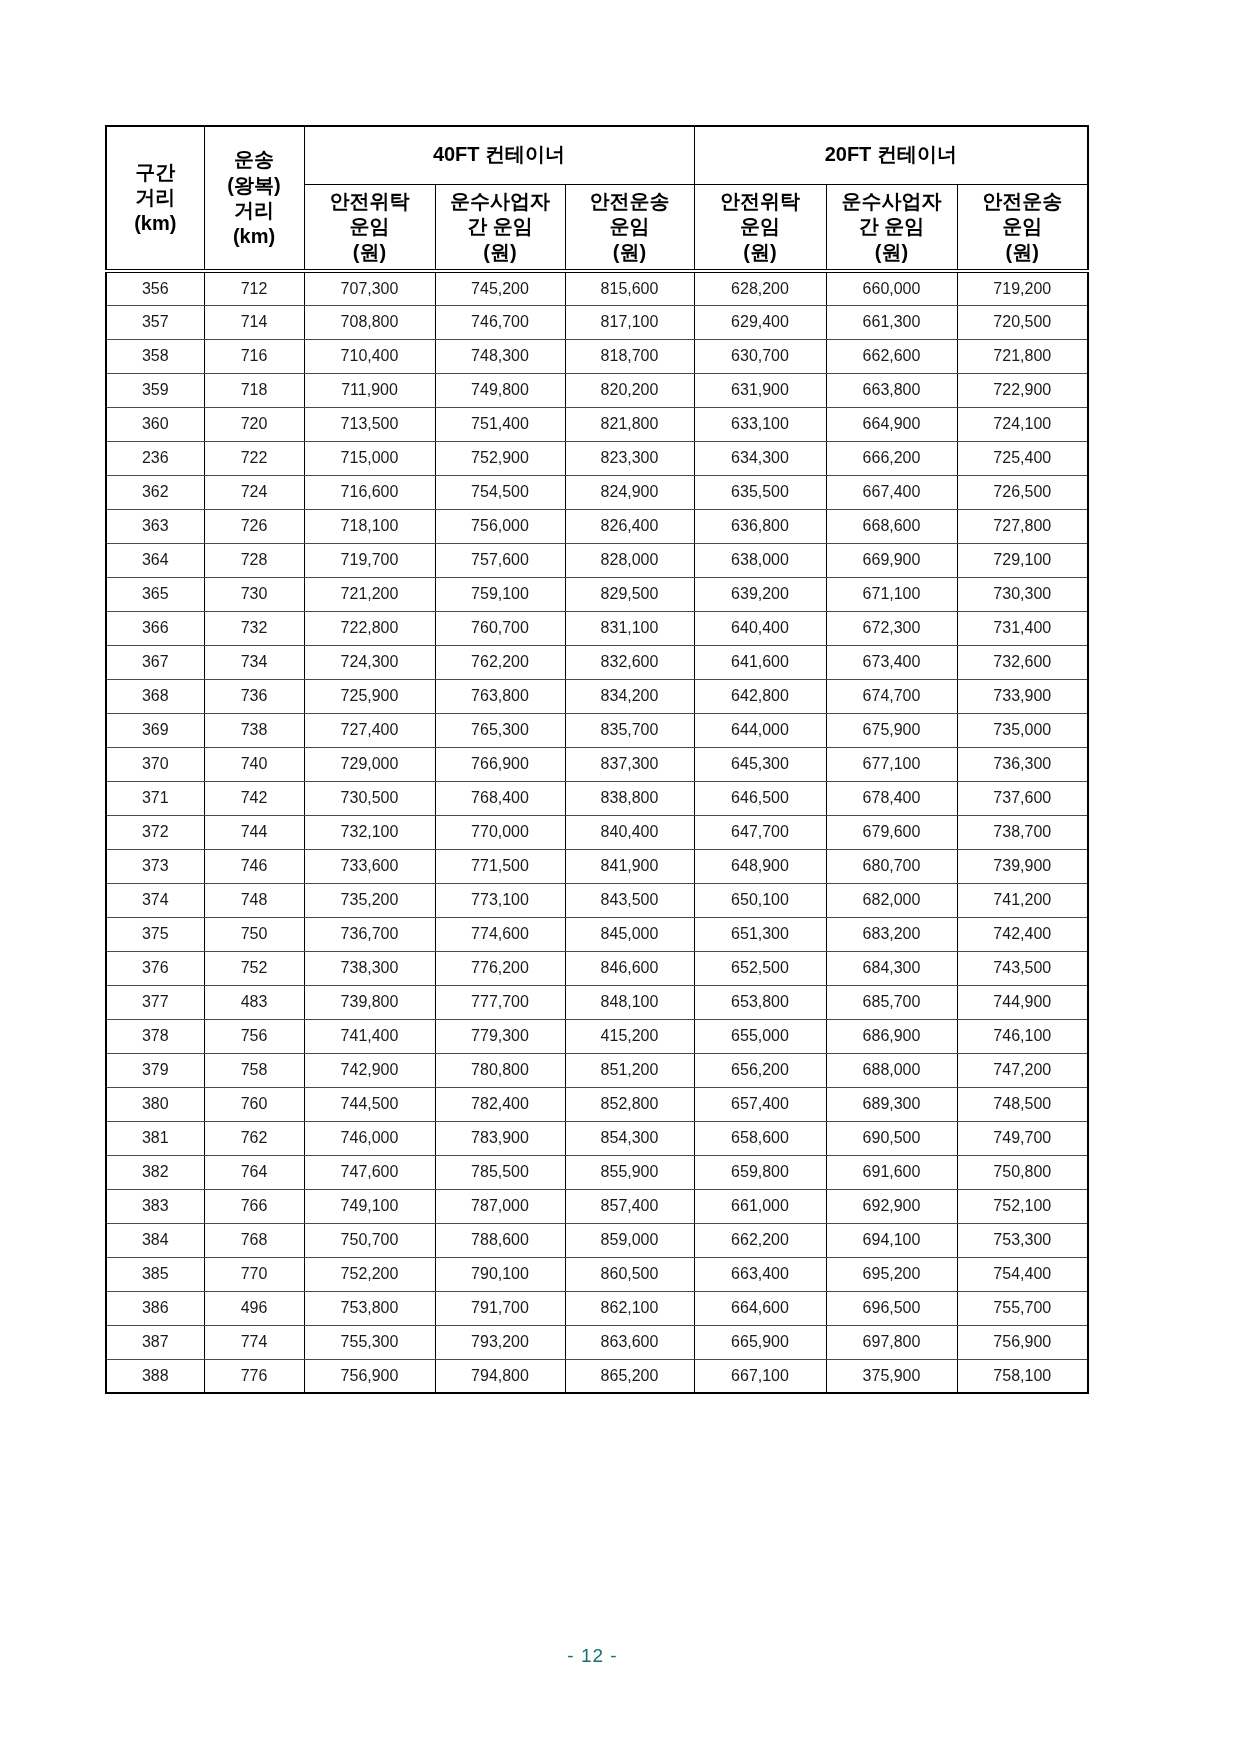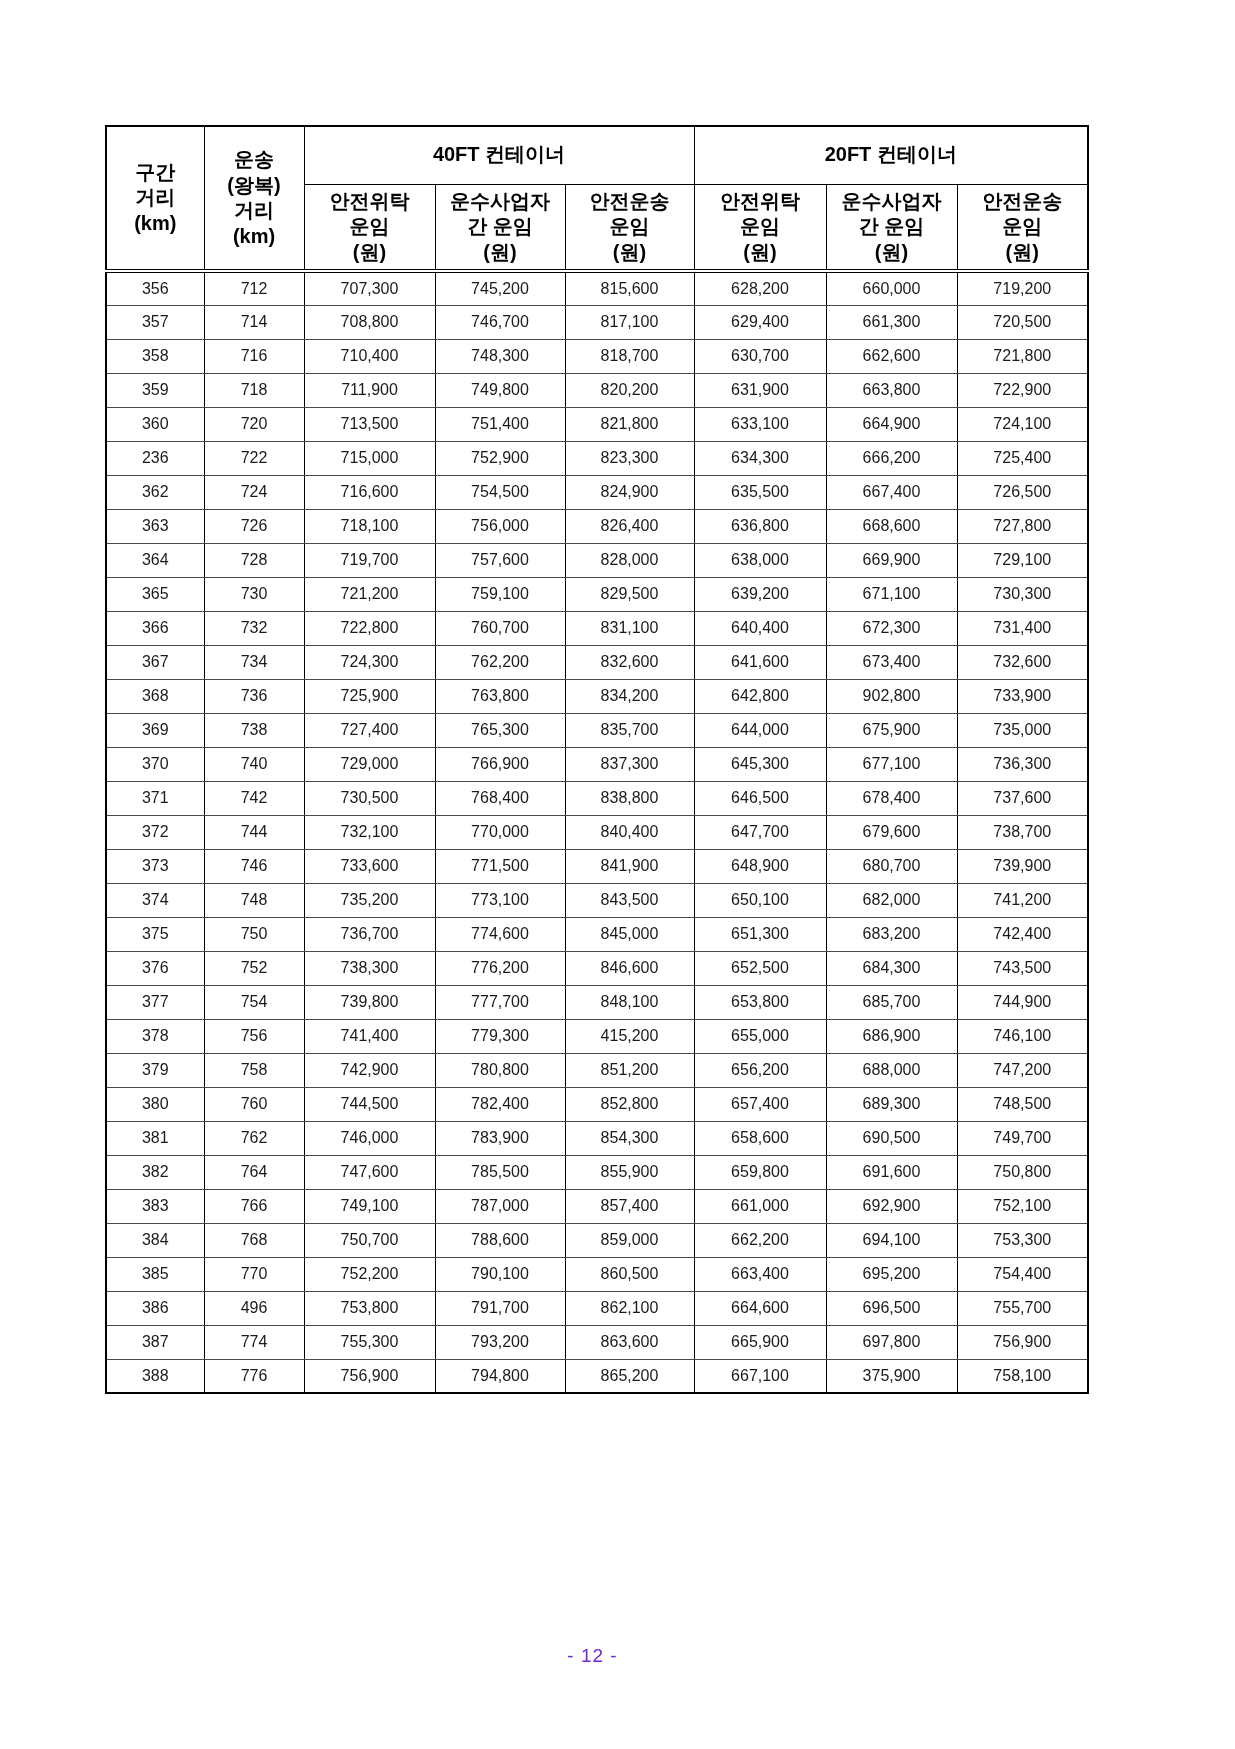--- a/index.html
+++ b/index.html
@@ -49,21 +49,21 @@
     padding: 0 6px;
     color: #1a1a1a;
   }
   .footer-page-number {
     position: absolute;
     top: 1645px;
     left: 0;
     width: 1185px;
     text-align: center;
     font-size: 19px;
-    color: #6d28d9;
+    color: #0f766e;
     letter-spacing: 1px;
   }
 </style>
 </head>
 <body>
 
 <div class="page">
 
   <table class="rate-table">
     <colgroup>
@@ -230,21 +230,21 @@
           <td>673,400</td>
           <td>732,600</td>
         </tr>
         <tr>
           <td>368</td>
           <td>736</td>
           <td>725,900</td>
           <td>763,800</td>
           <td>834,200</td>
           <td>642,800</td>
-          <td>902,800</td>
+          <td>674,700</td>
           <td>733,900</td>
         </tr>
         <tr>
           <td>369</td>
           <td>738</td>
           <td>727,400</td>
           <td>765,300</td>
           <td>835,700</td>
           <td>644,000</td>
           <td>675,900</td>
@@ -315,21 +315,21 @@
           <td>752</td>
           <td>738,300</td>
           <td>776,200</td>
           <td>846,600</td>
           <td>652,500</td>
           <td>684,300</td>
           <td>743,500</td>
         </tr>
         <tr>
           <td>377</td>
-          <td>754</td>
+          <td>483</td>
           <td>739,800</td>
           <td>777,700</td>
           <td>848,100</td>
           <td>653,800</td>
           <td>685,700</td>
           <td>744,900</td>
         </tr>
         <tr>
           <td>378</td>
           <td>756</td>

